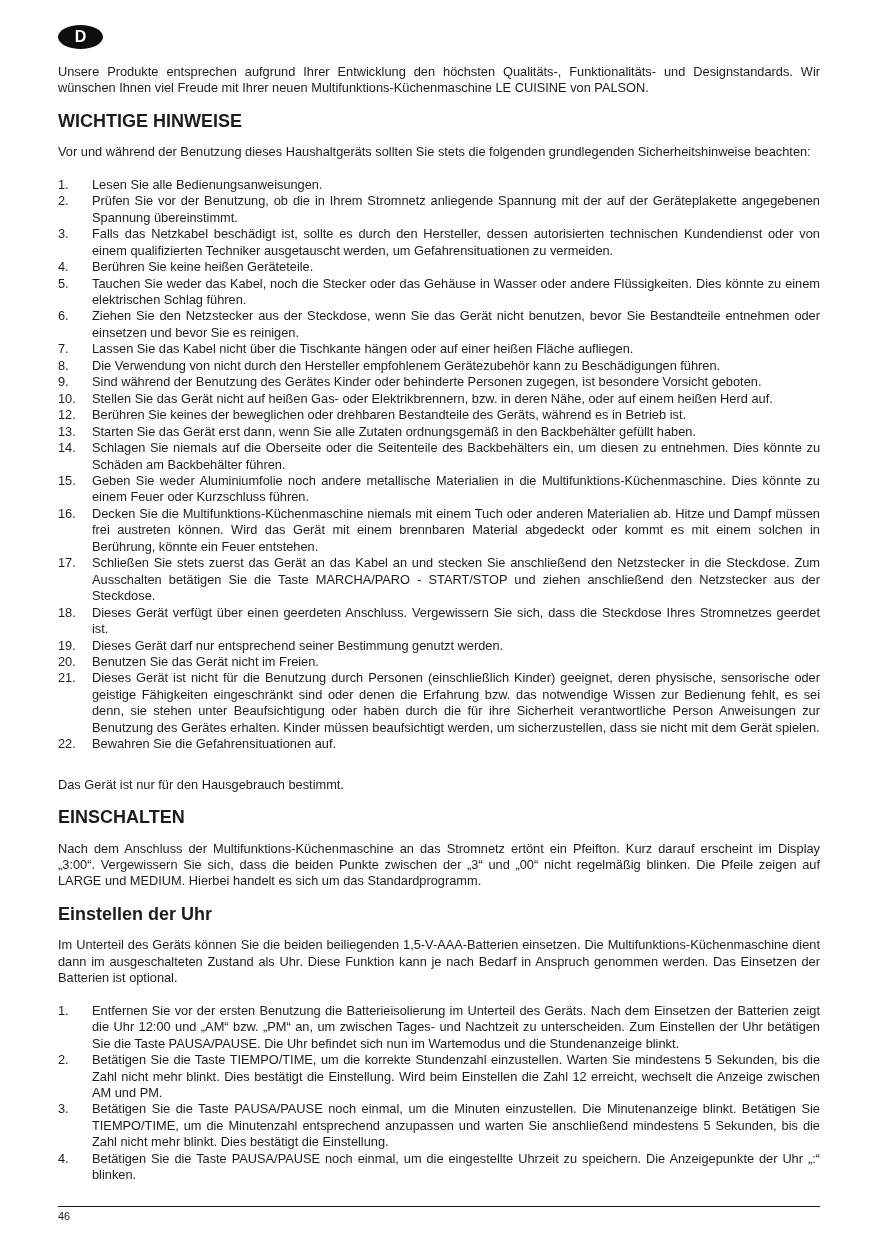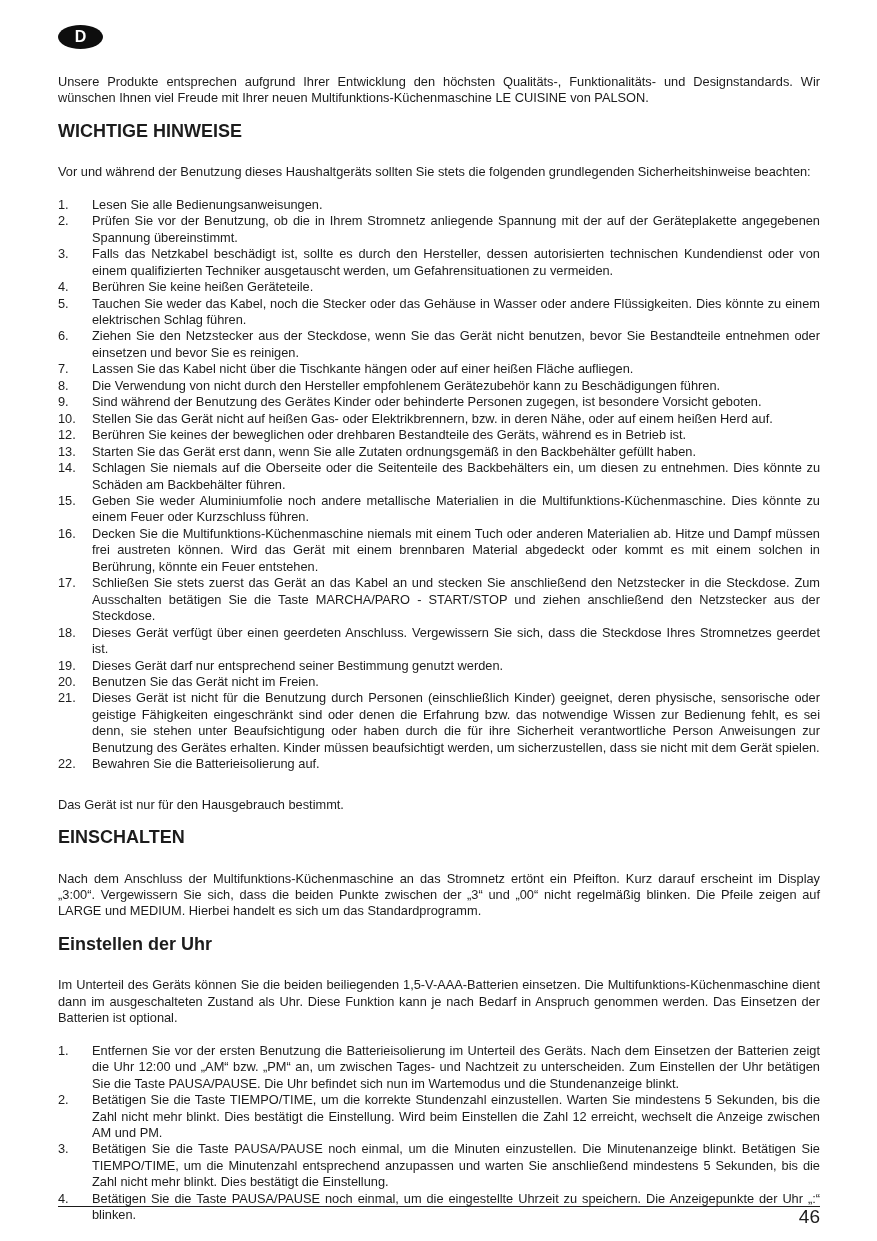--- a/index.html
+++ b/index.html
@@ -25,21 +25,21 @@
     border-radius: 50%;
     color: #ffffff;
     font-weight: bold;
     font-size: 16px;
     display: flex;
     align-items: center;
     justify-content: center;
     letter-spacing: 0;
   }
   .para {
-    margin-top: 25px;
+    margin-top: 15px;
     text-align: justify;
   }
   .heading {
     margin-top: 16px;
     font-weight: bold;
     font-size: 18px;
   }
   .bold-note {
     margin-top: 24px;
     font-weight: normal;
@@ -62,24 +62,23 @@
     position: absolute;
     left: 58px;
     right: 57px;
     bottom: 16px;
   }
   .footer-rule {
     border-top: 1.6px solid #1a1a1a;
     height: 0;
   }
   .page-number {
-    font-size: 19px;
+    font-size: 11px;
     line-height: 17px;
     margin-top: 1px;
-    text-align: right;
   }
 </style>
 </head>
 <body>
 
 <div class="page">
 
   <div class="badge">D</div>
 
   <p class="para">Unsere Produkte entsprechen aufgrund Ihrer Entwicklung den höchsten Qualitäts-, Funktionalitäts- und Designstandards. Wir wünschen Ihnen viel Freude mit Ihrer neuen Multifunktions-Küchenmaschine LE CUISINE von PALSON.</p>
@@ -102,21 +101,21 @@
       <li><span class="num">12.</span><span>Berühren Sie keines der beweglichen oder drehbaren Bestandteile des Geräts, während es in Betrieb ist.</span></li>
       <li><span class="num">13.</span><span>Starten Sie das Gerät erst dann, wenn Sie alle Zutaten ordnungsgemäß in den Backbehälter gefüllt haben.</span></li>
       <li><span class="num">14.</span><span>Schlagen Sie niemals auf die Oberseite oder die Seitenteile des Backbehälters ein, um diesen zu entnehmen. Dies könnte zu Schäden am Backbehälter führen.</span></li>
       <li><span class="num">15.</span><span>Geben Sie weder Aluminiumfolie noch andere metallische Materialien in die Multifunktions-Küchenmaschine. Dies könnte zu einem Feuer oder Kurzschluss führen.</span></li>
       <li><span class="num">16.</span><span>Decken Sie die Multifunktions-Küchenmaschine niemals mit einem Tuch oder anderen Materialien ab. Hitze und Dampf müssen frei austreten können. Wird das Gerät mit einem brennbaren Material abgedeckt oder kommt es mit einem solchen in Berührung, könnte ein Feuer entstehen.</span></li>
       <li><span class="num">17.</span><span>Schließen Sie stets zuerst das Gerät an das Kabel an und stecken Sie anschließend den Netzstecker in die Steckdose. Zum Ausschalten betätigen Sie die Taste MARCHA/PARO - START/STOP und ziehen anschließend den Netzstecker aus der Steckdose.</span></li>
       <li><span class="num">18.</span><span>Dieses Gerät verfügt über einen geerdeten Anschluss. Vergewissern Sie sich, dass die Steckdose Ihres Stromnetzes geerdet ist.</span></li>
       <li><span class="num">19.</span><span>Dieses Gerät darf nur entsprechend seiner Bestimmung genutzt werden.</span></li>
       <li><span class="num">20.</span><span>Benutzen Sie das Gerät nicht im Freien.</span></li>
       <li><span class="num">21.</span><span>Dieses Gerät ist nicht für die Benutzung durch Personen (einschließlich Kinder) geeignet, deren physische, sensorische oder geistige Fähigkeiten eingeschränkt sind oder denen die Erfahrung bzw. das notwendige Wissen zur Bedienung fehlt, es sei denn, sie stehen unter Beaufsichtigung oder haben durch die für ihre Sicherheit verantwortliche Person Anweisungen zur Benutzung des Gerätes erhalten. Kinder müssen beaufsichtigt werden, um sicherzustellen, dass sie nicht mit dem Gerät spielen.</span></li>
-      <li><span class="num">22.</span><span>Bewahren Sie die Batterieisolierung auf.</span></li>
+      <li><span class="num">22.</span><span>Bewahren Sie die Gefahrensituationen auf.</span></li>
     </ol>
 
   <p class="bold-note">Das Gerät ist nur für den Hausgebrauch bestimmt.</p>
 
   <div class="heading">EINSCHALTEN</div>
 
   <p class="para">Nach dem Anschluss der Multifunktions-Küchenmaschine an das Stromnetz ertönt ein Pfeifton. Kurz darauf erscheint im Display „3:00“. Vergewissern Sie sich, dass die beiden Punkte zwischen der „3“ und „00“ nicht regelmäßig blinken. Die Pfeile zeigen auf LARGE und MEDIUM. Hierbei handelt es sich um das Standardprogramm.</p>
 
   <div class="heading">Einstellen der Uhr</div>
 

